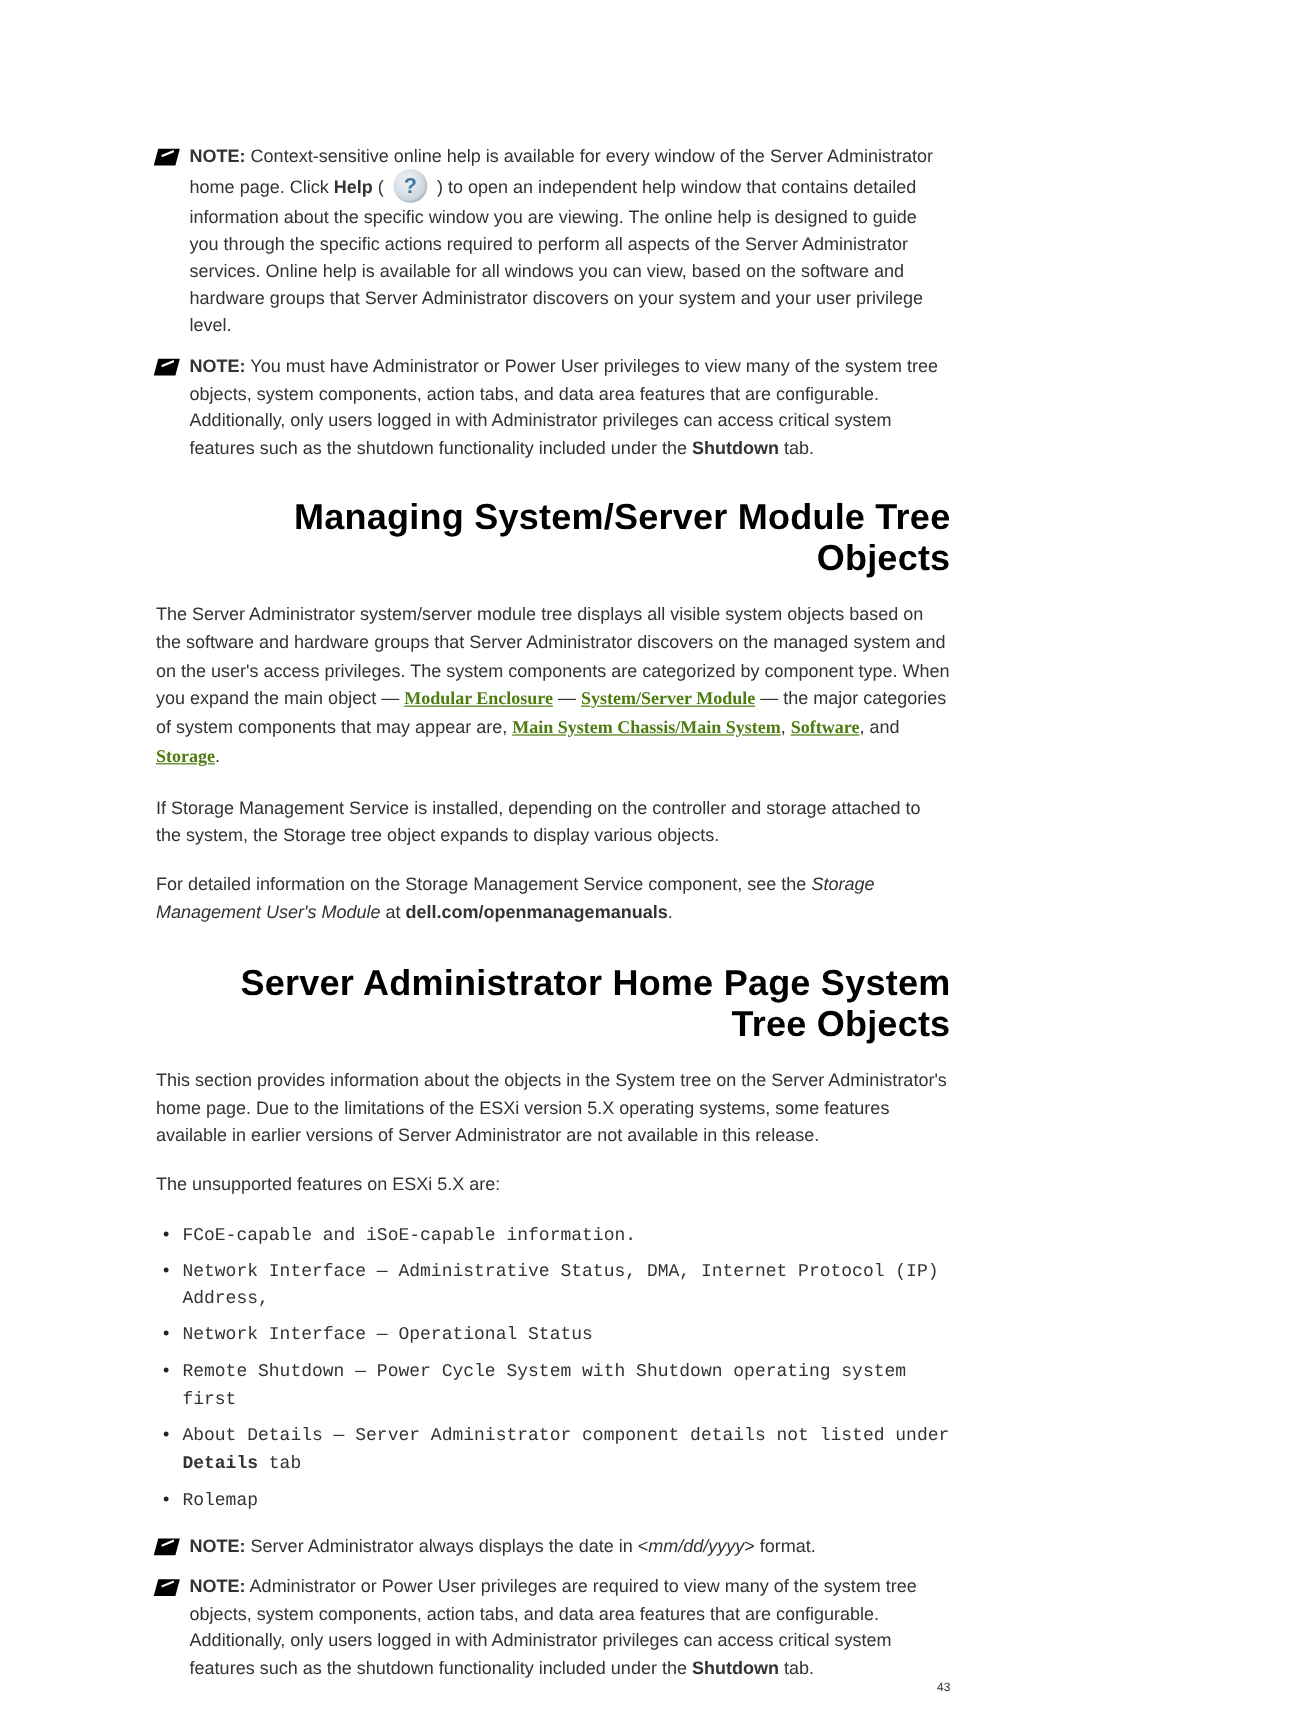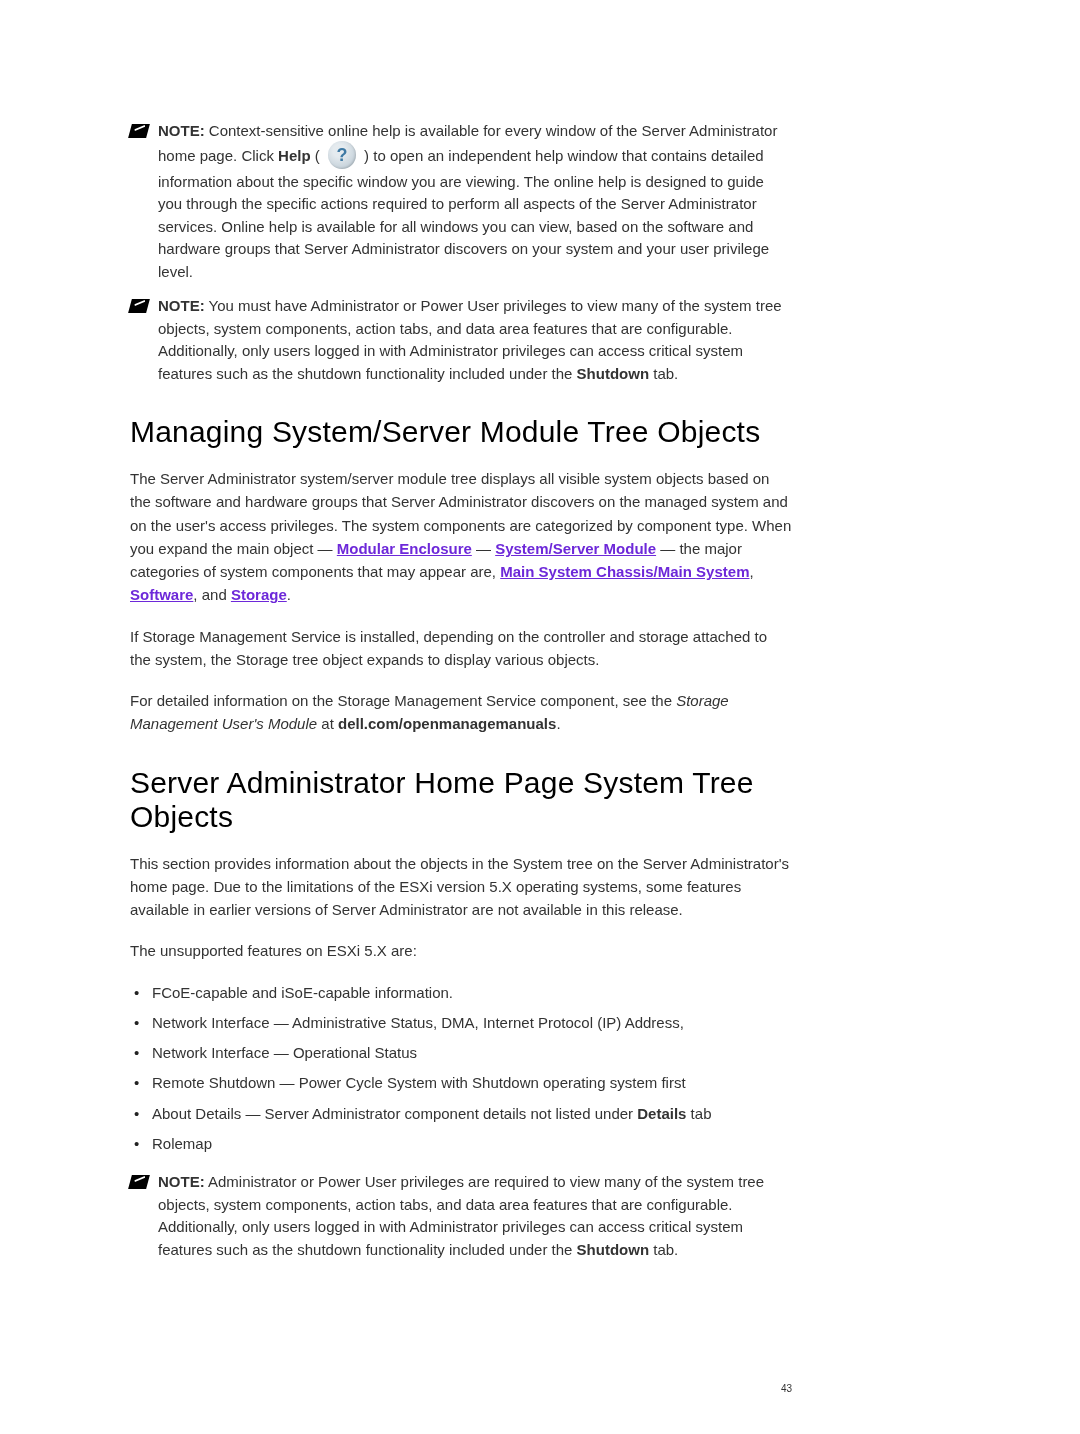--- a/index.html
+++ b/index.html
@@ -63,43 +63,46 @@
     font-weight: 700;
     color: #3f7aa4;
     font-size: 18px;
     vertical-align: middle;
     margin: 0 4px;
     position: relative;
     top: -2px;
   }
   h2 {
     font-size: 30px;
-    font-weight: 400;
+    font-weight: 700;
     margin: 30px 0 18px;
     color: #000;
     letter-spacing: 0.2px;
+    text-align: right;
   }
   p.body {
     font-size: 15px;
     line-height: 1.55;
     color: #333;
     margin: 0 0 18px;
   }
   a.link {
-    color: #6d28d9;
+    color: #4d7c0f;
     text-decoration: underline;
     font-weight: 700;
+    font-family: Liberation Serif, serif;
   }
   em.ital {
     font-style: italic;
   }
   ul.bullets {
     list-style: none;
     padding: 0;
     margin: 0 0 16px;
+    font-family: Liberation Mono, monospace;
   }
   ul.bullets li {
     position: relative;
     padding-left: 22px;
     font-size: 15px;
     line-height: 1.55;
     margin-bottom: 7px;
     color: #333;
   }
   ul.bullets li::before {
@@ -158,20 +161,26 @@
 
   <ul class="bullets">
     <li>FCoE-capable and iSoE-capable information.</li>
     <li>Network Interface — Administrative Status, DMA, Internet Protocol (IP) Address,</li>
     <li>Network Interface — Operational Status</li>
     <li>Remote Shutdown — Power Cycle System with Shutdown operating system first</li>
     <li><span>About Details — Server Administrator component details not listed under </span><b>Details</b><span> tab</span></li>
     <li>Rolemap</li>
   </ul>
 
+  <div class="note-block">
+    <span class="note-icon"></span>
+    <div class="note-text">
+      <b class="label">NOTE:</b><span> Server Administrator always displays the date in &lt;</span><em class="ital">mm/dd/yyyy</em><span>&gt; format.</span>
+    </div>
+  </div>
 
   <div class="note-block">
     <span class="note-icon"></span>
     <div class="note-text">
       <b class="label">NOTE:</b><span> Administrator or Power User privileges are required to view many of the system tree objects, system components, action tabs, and data area features that are configurable. Additionally, only users logged in with Administrator privileges can access critical system features such as the shutdown functionality included under the </span><b>Shutdown</b><span> tab.</span>
     </div>
   </div>
 
   <div class="page-number">43</div>
 

